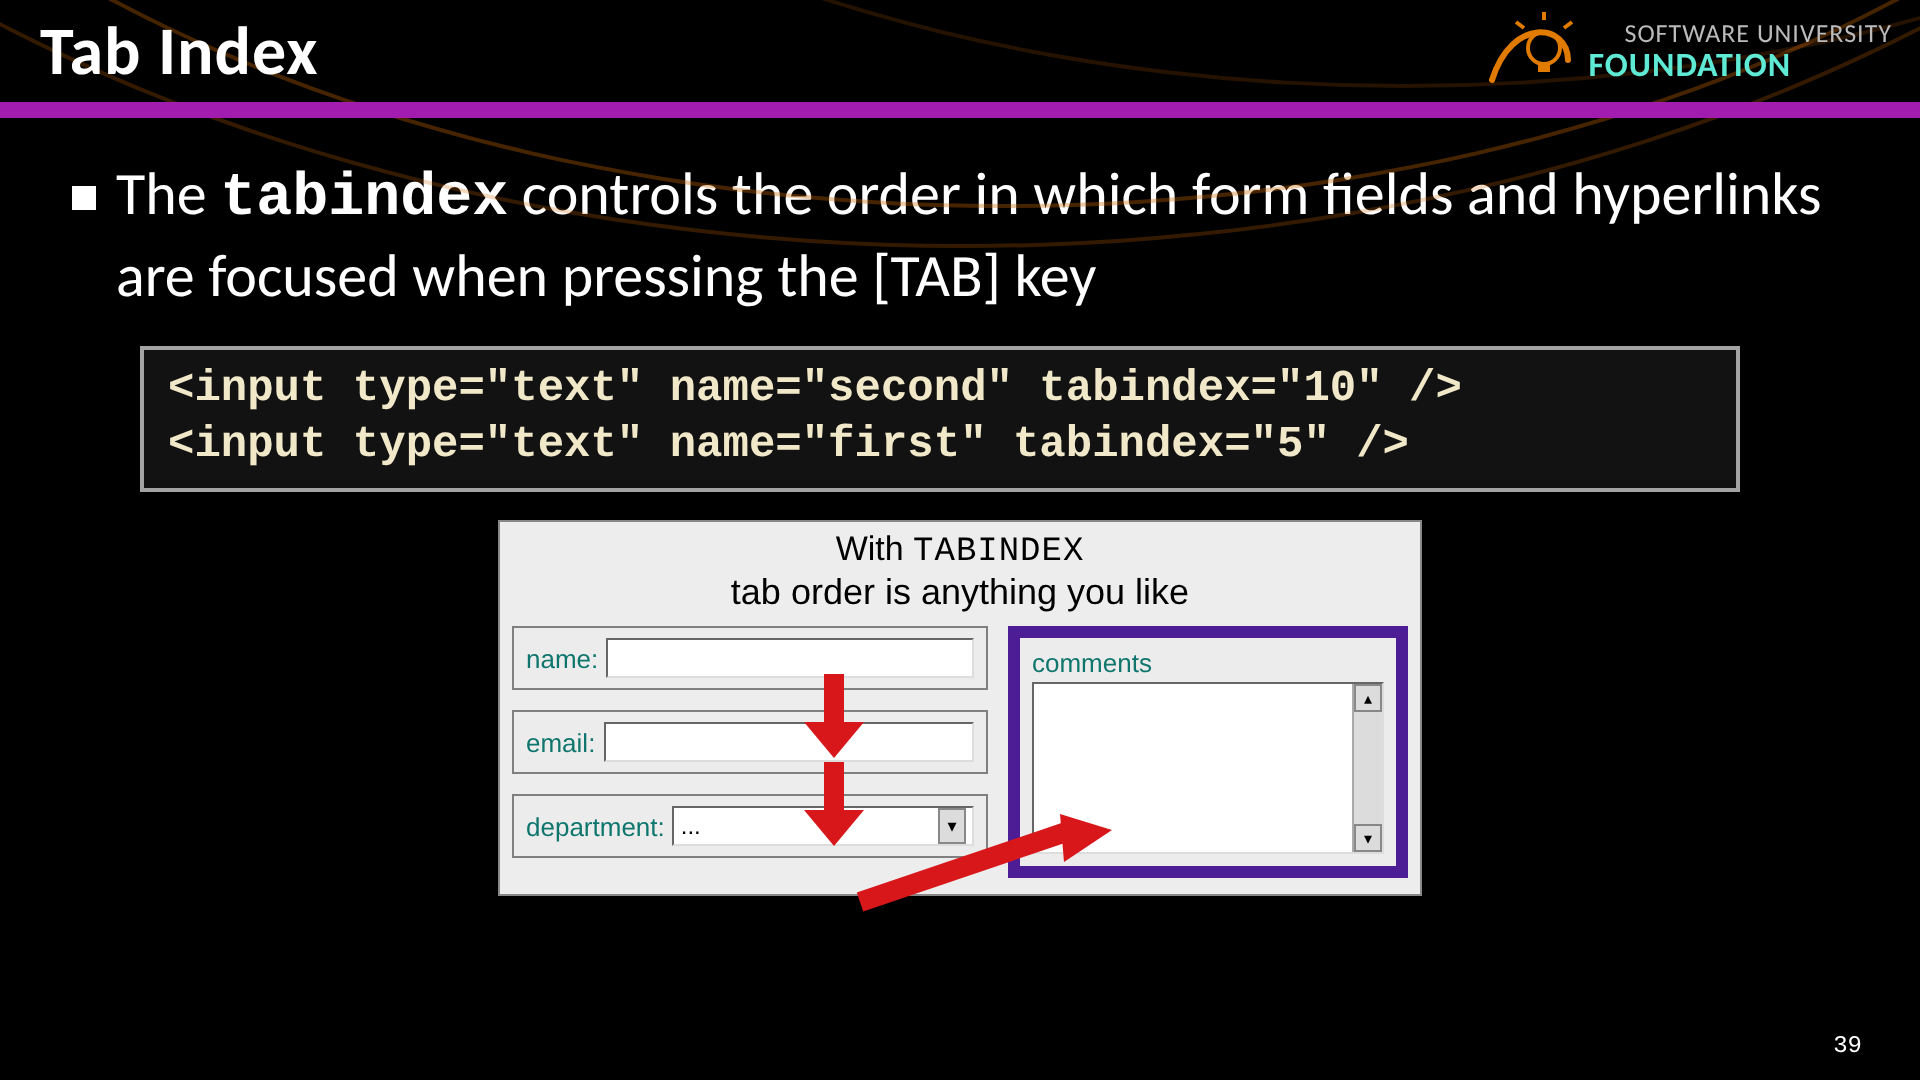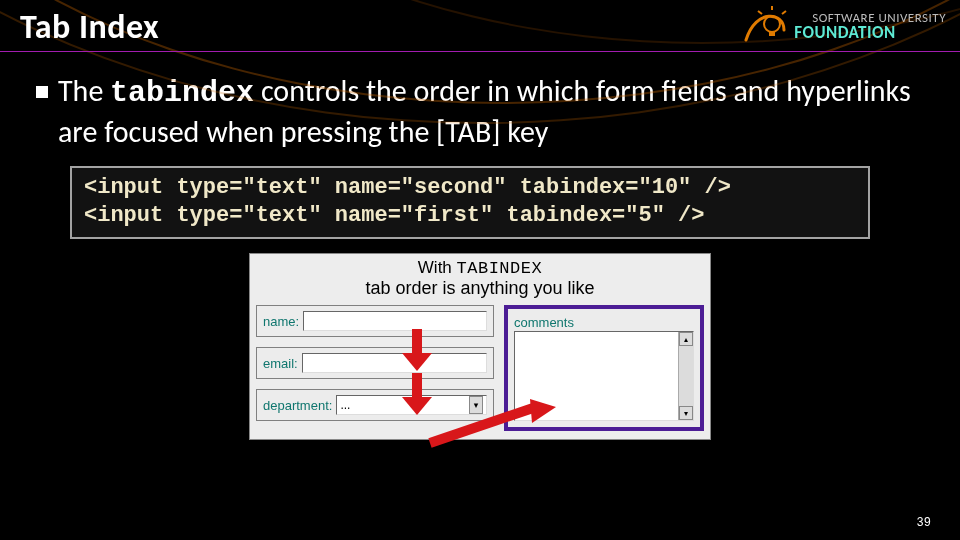--- a/index.html
+++ b/index.html
@@ -19,21 +19,21 @@
     border-radius: 50%;
   }
   .bg-arc::before { width: 1400px; height: 900px; left: -200px; top: -800px; }
   .bg-arc::after  { width: 1600px; height: 1100px; left: -320px; top: -980px; border-color: rgba(204,102,0,0.25);}
   .arc2::before { width: 1200px; height: 700px; left: 100px; top: -660px; border-color: rgba(204,102,0,0.18);}
   .arc2::after { display:none; }
 
   .title-bar {
     position: relative;
     padding: 6px 20px 4px 20px;
-    border-bottom: 1px solid #a21caf;
+    border-bottom: 8px solid #a21caf;
   }
   .title-bar h1 {
     font-size: 34px; font-weight: 700; color: #fff; letter-spacing: 0.5px;
   }
   .logo {
     position: absolute; right: 14px; top: 6px; display: flex; align-items: center; gap: 6px;
     color: #ccc;
   }
   .logo-bulb {
     width: 46px; height: 40px; position: relative;
@@ -102,21 +102,21 @@
     flex: 1; height: 20px; background: #fff; border-top: 1px solid #666; border-left: 1px solid #666;
     border-right: 1px solid #ddd; border-bottom: 1px solid #ddd;
     font-size: 12px; padding: 1px 3px; color:#000;
   }
   .fig-select { display:flex; align-items:center; }
   .fig-select .dd {
     width: 14px; height: 18px; background: #dcdcdc; border: 1px solid #888;
     display:flex; align-items:center; justify-content:center; font-size:9px; color:#000;
   }
   .fig-right {
-    flex: 1; border: 4px solid #4c1d95; background: #ececec; padding: 4px 6px;
+    flex: 1; border: 6px solid #4c1d95; background: #ececec; padding: 4px 6px;
     height: 126px; position: relative;
   }
   .fig-right .ta {
     position: absolute; left: 6px; top: 22px; right: 6px; bottom: 6px;
     background: #fff; border-top: 1px solid #666; border-left: 1px solid #666;
     border-right: 1px solid #ddd; border-bottom: 1px solid #ddd;
   }
   .fig-right .sb {
     position: absolute; right: 7px; top: 23px; width: 15px; bottom: 7px;
     background: #dcdcdc; border-left: 1px solid #aaa;

